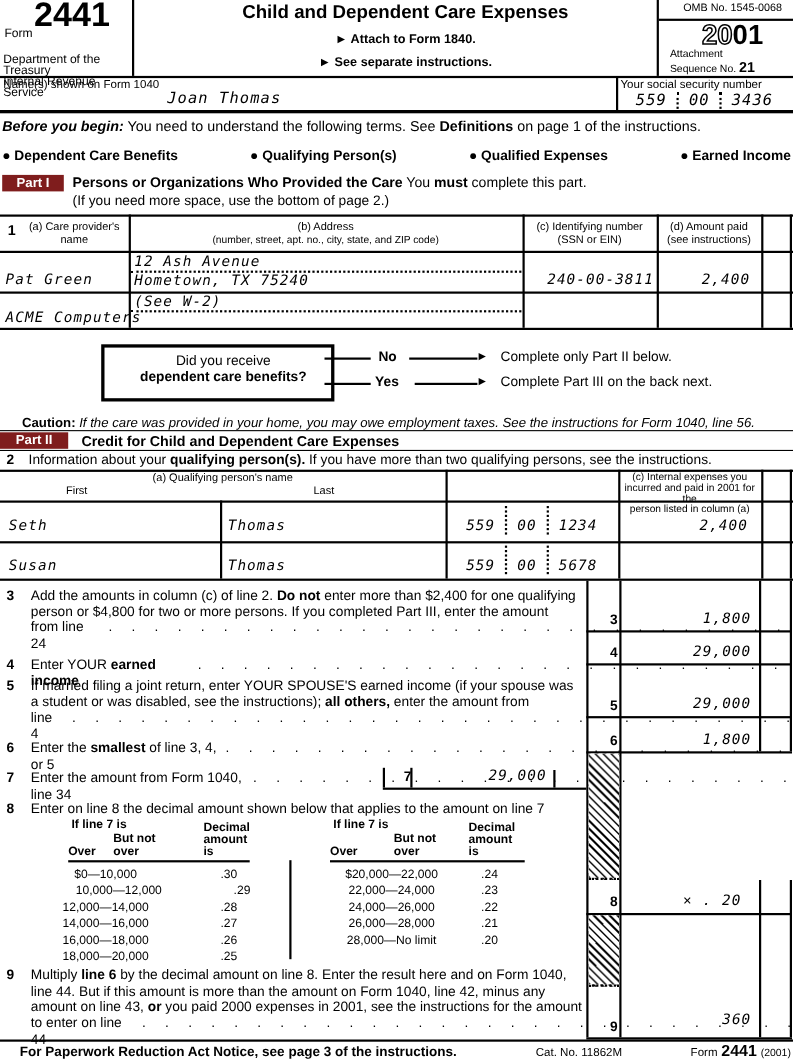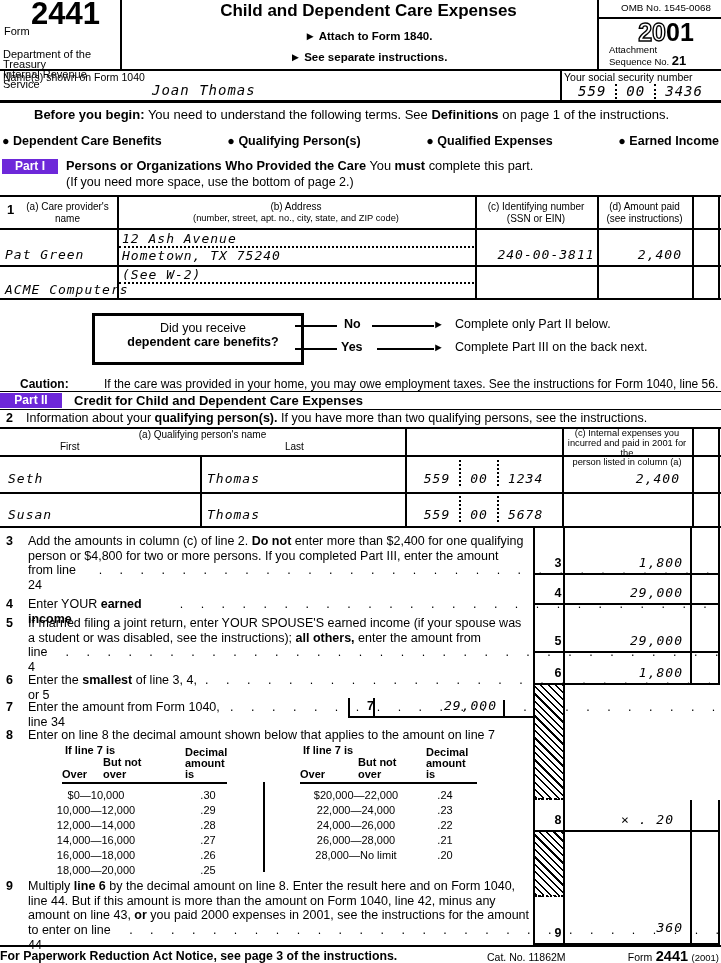--- a/index.html
+++ b/index.html
@@ -1,38 +1,38 @@
 <!DOCTYPE html>
 <html><head>
 <meta charset="utf-8">
 <style>
   html,body{margin:0;padding:0;background:#fff;}
   .page{position:relative;width:721px;height:963px;background:#fff;color:#000;
         font-family:"Liberation Sans",sans-serif;font-size:12.5px;overflow:hidden;}
   .abs{position:absolute;}
   .b{font-weight:bold;}
-  .i{margin-left:32px;}
+  .i{font-style:italic;}
   .ctr{text-align:center;padding-left:10px;}
   .hline{position:absolute;background:#000;height:1.5px;}
   .vline{position:absolute;background:#000;width:1.5px;}
   .thick{height:3px;}
   .med{height:2.2px;}
   .fill{font-family:"DejaVu Sans Mono",monospace;font-style:italic;font-size:13px;letter-spacing:1px;}
   .colhead{font-size:10px;line-height:11.5px;text-align:center;}
   .dashed{position:absolute;border-top:2px dotted #000;}
   .ssnsep{display:inline-block;border-left:2px dotted #000;align-self:center;}
   .hatch{position:absolute;background:repeating-linear-gradient(45deg,#000 0 1.6px,#fff 1.6px 5.2px);
          border-bottom:2px dotted #000;}
   .lrow{display:flex;line-height:14.7px;}
   .lnum{width:22px;font-weight:bold;flex:0 0 22px;}
   .ltext{flex:1;}
   .dotline{display:flex;}
   .leader{flex:1 1 auto;overflow:hidden;white-space:nowrap;letter-spacing:7px;padding-left:8px;}
   .outline2{color:#fff;-webkit-text-stroke:1.4px #000;}
-  .blkbox{background:#6d28d9;color:#fff;font-weight:bold;text-align:center;}
+  .blkbox{background:#7f1d1d;color:#fff;font-weight:bold;text-align:center;}
   .arrowline{position:absolute;background:#000;height:2.2px;}
   .dtab{position:absolute;font-size:11px;line-height:13px;}
   .dtab .hdr{font-weight:bold;font-size:11px;line-height:11.5px;}
   .drow{position:absolute;display:flex;}
   .drange{text-align:center;}
   .ddec{text-align:center;}
 </style>
 </head>
 <body>
 
@@ -287,21 +287,21 @@
     <div class="abs hdr" style="left:7px;top:24px">Over</div>
     <div class="abs hdr" style="left:48px;top:24px">over</div>
     <div class="abs hdr" style="left:130px;top:2px">Decimal</div>
     <div class="abs hdr" style="left:130px;top:13px">amount</div>
     <div class="abs hdr" style="left:130px;top:24px">is</div>
     <div class="hline med" style="left:7px;top:37px;width:165px"></div>
     <div class="drow" style="left:0;top:44px">
         <span class="drange" style="width:82px">$0—10,000</span>
         <span class="ddec" style="width:30px;margin-left:56px">.30</span>
       </div>
-    <div class="drow" style="left:0;top:59px">
+    <div class="drow" style="left:12px;top:59px">
         <span class="drange" style="width:82px">10,000—12,000</span>
         <span class="ddec" style="width:30px;margin-left:56px">.29</span>
       </div>
     <div class="drow" style="left:0;top:74px">
         <span class="drange" style="width:82px">12,000—14,000</span>
         <span class="ddec" style="width:30px;margin-left:56px">.28</span>
       </div>
     <div class="drow" style="left:0;top:89px">
         <span class="drange" style="width:82px">14,000—16,000</span>
         <span class="ddec" style="width:30px;margin-left:56px">.27</span>
@@ -386,21 +386,21 @@
     <div class="abs fill" style="left:34px;top:105px;width:116px;text-align:right">29,000</div>
     <div class="abs b ctr" style="left:0;top:138px;width:30px">6</div>
     <div class="abs fill" style="left:34px;top:137px;width:116px;text-align:right">1,800</div>
     <div class="abs b ctr" style="left:0;top:285px;width:30px">8</div>
     <div class="abs fill" style="left:88px;top:284px">× . 20</div>
     <div class="abs b ctr" style="left:0;top:398px;width:30px">9</div>
     <div class="abs fill" style="left:34px;top:392px;width:116px;text-align:right">360</div>
   </div>
 
   <div class="hline med" style="left:0;top:945px;width:721px"></div>
-  <div class="abs b" style="left:0;top:949px;font-size:12.3px">For Paperwork Reduction Act Notice, see page 3 of the instructions.</div>
+  <div class="abs b" style="left:18px;top:949px;font-size:12.3px">For Paperwork Reduction Act Notice, see page 3 of the instructions.</div>
   <div class="abs" style="left:487px;top:951px;font-size:10.5px">Cat. No. 11862M</div>
   <div class="abs" style="left:585px;top:948px;width:134px;text-align:right">
     <span style="font-size:10.5px">Form</span>
     <span class="b" style="font-size:14.5px">2441</span>
     <span style="font-size:9.5px">(2001)</span>
   </div>
 
 </div>
 
 </body></html>

